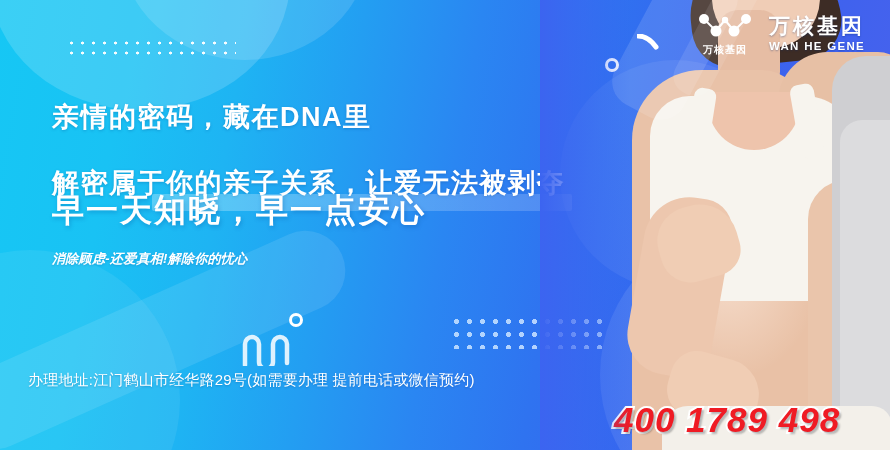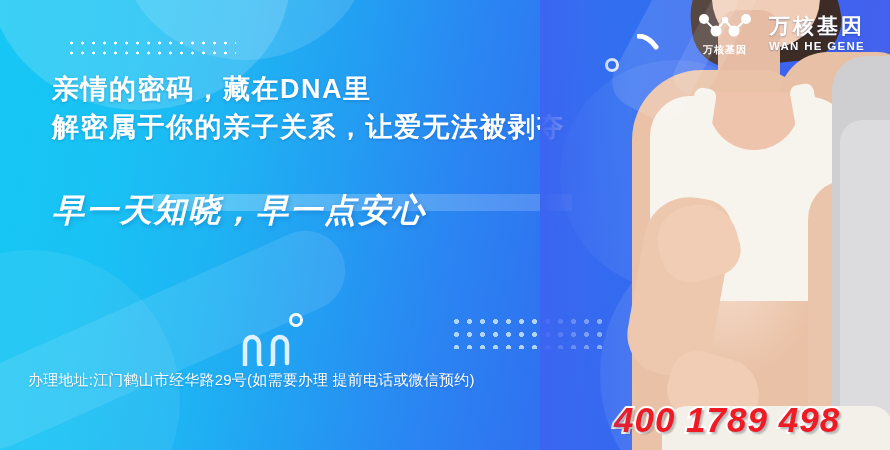--- a/index.html
+++ b/index.html
@@ -207,27 +207,26 @@
   .headline{
     position:absolute; left:52px; top:70px;
     color:#ffffff;
     font-weight:bold;
     font-size:27px;
     line-height:38px;
     letter-spacing:1.5px;
     text-shadow:0 1px 3px rgba(0,60,130,.28);
     white-space:nowrap;
   }
-  .headline div{ white-space:nowrap; }
+  .headline div{ white-space:nowrap;margin-top:28px; }
 
   .slogan{
     position:absolute; left:52px; top:189px;
     color:#ffffff;
     font-weight:bold;
-    font-style:italic;
     font-size:32px;
     letter-spacing:2px;
     white-space:nowrap;
     text-shadow:1px 2px 4px rgba(0,70,150,.30);
   }
 
   .subcopy{
     position:absolute; left:52px; top:248px;
     color:#ffffff;
     font-weight:bold;
@@ -373,19 +372,20 @@
 
   <div class="headline">
     <div>亲情的密码，藏在DNA里</div>
     <div>解密属于你的亲子关系，让爱无法被剥夺</div>
   </div>
 
   <div class="deco slogan-band"></div>
   <div class="slogan">早一天知晓，早一点安心</div>
 
   <div class="subcopy">
+    <div>消除顾虑-还爱真相!解除你的忧心</div>
   </div>
 
   <div class="address">办理地址:江门鹤山市经华路29号(如需要办理 提前电话或微信预约)</div>
 
   <div class="phone">400 1789 498</div>
 
 </div>
 
 </body></html>

